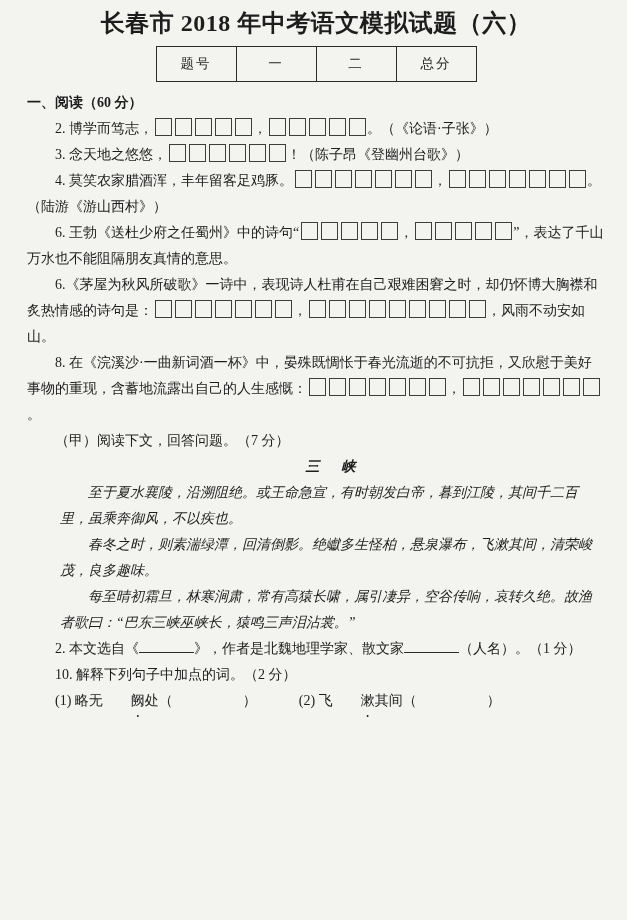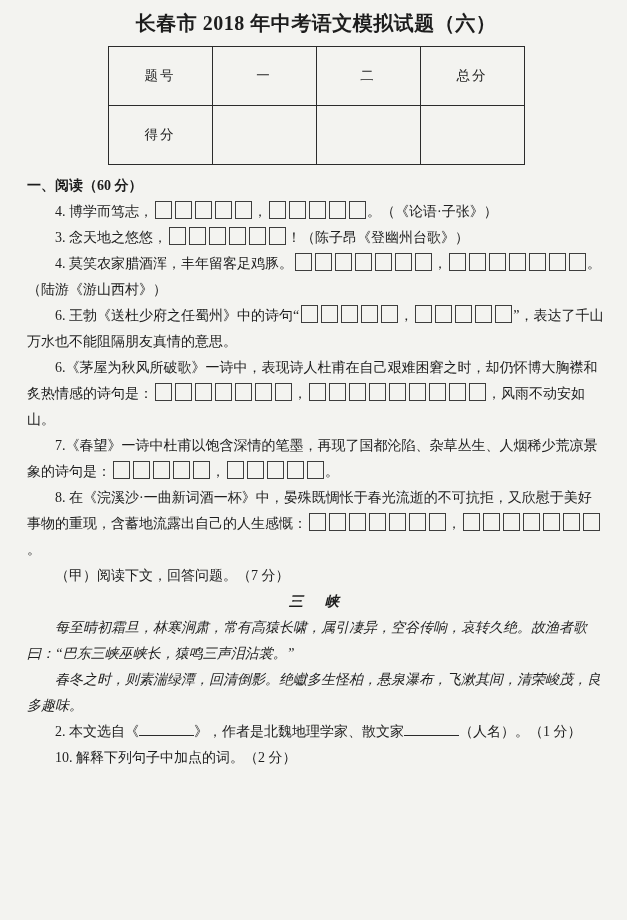--- a/index.html
+++ b/index.html
@@ -11,36 +11,36 @@
     color:#1d1d1d;
     font-family:"Liberation Serif","DejaVu Serif",serif;
     font-size:14px;
     line-height:26px;
     box-sizing:border-box;
     padding:6px 22px 0 27px;
     overflow:hidden;
   }
   .title {
     text-align:center;
-    font-size:20px;
+    font-size:24px;
     font-weight:bold;
     line-height:30px;
     margin:2px 0 8px;
     letter-spacing:0.5px;
   }
   table.score {
     border-collapse:collapse;
     margin:0 auto 8px;
   }
   table.score td {
     border:1.6px solid #2b2b2b;
     width:71px; height:22px;
     text-align:center;
     font-size:13.5px;
-    padding:16px;
+    padding:4px;
     letter-spacing:2px;
   }
   p { margin:0; text-indent:2em; }
   p.noindent { text-indent:0; }
   .h1 { font-weight:bold; }
   .box {
     display:inline-block;
     width:15px; height:16px;
     border:1.2px solid #3d3d3d;
     margin:0 1.5px;
@@ -58,21 +58,21 @@
     display:inline-block;
   }
   .dot::after {
     content:"•";
     position:absolute;
     left:50%; bottom:-0.85em;
     transform:translateX(-50%);
     font-size:0.55em;
     line-height:1;
   }
-  .passage p { font-style:italic; }
+  .passage p { font-style:italic;margin-left:33px; }
   .passage-title {
     text-align:center;
     text-indent:0;
     font-weight:bold;
     font-style:italic;
     letter-spacing:4px;
   }
 </style>
 </head>
 <body>
@@ -82,43 +82,38 @@
   <div class="title">长春市 2018 年中考语文模拟试题（六）</div>
 
   <table class="score">
     <tbody>
         <tr>
       <td>题号</td>
       <td>一</td>
       <td>二</td>
       <td>总分</td>
     </tr>
-    <tr>
-      <td>得分</td>
-      <td></td>
-      <td></td>
-      <td></td>
-    </tr>
   </tbody>
     </table>
 
   <p class="h1 noindent">一、阅读（60 分）</p>
 
-  <p><span>4. 博学而笃志，</span><span class="box"></span><span class="box"></span><span class="box"></span><span class="box"></span><span class="box"></span><span>，</span><span class="box"></span><span class="box"></span><span class="box"></span><span class="box"></span><span class="box"></span><span>。（《论语·子张》）</span></p>
+  <p><span>2. 博学而笃志，</span><span class="box"></span><span class="box"></span><span class="box"></span><span class="box"></span><span class="box"></span><span>，</span><span class="box"></span><span class="box"></span><span class="box"></span><span class="box"></span><span class="box"></span><span>。（《论语·子张》）</span></p>
   <p><span>3. 念天地之悠悠，</span><span class="box"></span><span class="box"></span><span class="box"></span><span class="box"></span><span class="box"></span><span class="box"></span><span>！（陈子昂《登幽州台歌》）</span></p>
   <p><span>4. 莫笑农家腊酒浑，丰年留客足鸡豚。</span><span class="box"></span><span class="box"></span><span class="box"></span><span class="box"></span><span class="box"></span><span class="box"></span><span class="box"></span><span>，</span><span class="box"></span><span class="box"></span><span class="box"></span><span class="box"></span><span class="box"></span><span class="box"></span><span class="box"></span><span>。（陆游《游山西村》）</span></p>
   <p><span>6. 王勃《送杜少府之任蜀州》中的诗句“</span><span class="box"></span><span class="box"></span><span class="box"></span><span class="box"></span><span class="box"></span><span>，</span><span class="box"></span><span class="box"></span><span class="box"></span><span class="box"></span><span class="box"></span><span>”，表达了千山万水也不能阻隔朋友真情的意思。</span></p>
   <p><span>6.《茅屋为秋风所破歌》一诗中，表现诗人杜甫在自己艰难困窘之时，却仍怀博大胸襟和炙热情感的诗句是：</span><span class="box"></span><span class="box"></span><span class="box"></span><span class="box"></span><span class="box"></span><span class="box"></span><span class="box"></span><span>，</span><span class="box"></span><span class="box"></span><span class="box"></span><span class="box"></span><span class="box"></span><span class="box"></span><span class="box"></span><span class="box"></span><span class="box"></span><span>，风雨不动安如山。</span></p>
-  <p><span>7.《春望》一诗中杜甫以饱含深情的笔墨，再现了国都沦陷、杂草丛生、人烟稀少荒凉景象的诗句是：</span><span class="box"></span><span class="box"></span><span class="box"></span><span class="box"></span><span class="box"></span><span>，</span><span class="box"></span><span class="box"></span><span class="box"></span><span class="box"></span><span class="box"></span><span>。</span></p>
   <p><span>8. 在《浣溪沙·一曲新词酒一杯》中，晏殊既惆怅于春光流逝的不可抗拒，又欣慰于美好事物的重现，含蓄地流露出自己的人生感慨：</span><span class="box"></span><span class="box"></span><span class="box"></span><span class="box"></span><span class="box"></span><span class="box"></span><span class="box"></span><span>，</span><span class="box"></span><span class="box"></span><span class="box"></span><span class="box"></span><span class="box"></span><span class="box"></span><span class="box"></span><span>。</span></p>
 
   <p>（甲）阅读下文，回答问题。（7 分）</p>
 
   <div class="passage">
     <p class="passage-title">三　峡</p>
+    <p>至于夏水襄陵，沿溯阻绝。或王命急宣，有时朝发白帝，暮到江陵，其间千二百里，虽乘奔御风，不以疾也。</p>
+    <p>春冬之时，则素湍绿潭，回清倒影。绝巘多生怪柏，悬泉瀑布，飞漱其间，清荣峻茂，良多趣味。</p>
     <p>每至晴初霜旦，林寒涧肃，常有高猿长啸，属引凄异，空谷传响，哀转久绝。故渔者歌曰：“巴东三峡巫峡长，猿鸣三声泪沾裳。”</p>
-    <p>春冬之时，则素湍绿潭，回清倒影。绝巘多生怪柏，悬泉瀑布，飞漱其间，清荣峻茂，良多趣味。</p>
   </div>
 
   <p><span>2. 本文选自《</span><span class="blank"></span><span>》，作者是北魏地理学家、散文家</span><span class="blank"></span><span>（人名）。（1 分）</span></p>
   <p>10. 解释下列句子中加点的词。（2 分）</p>
+  <p><span>(1) 略无</span><span class="dot">阙</span><span>处（　　　　　）　　　(2) 飞</span><span class="dot">漱</span><span>其间（　　　　　）</span></p>
 
 </div>
 
 </body></html>

